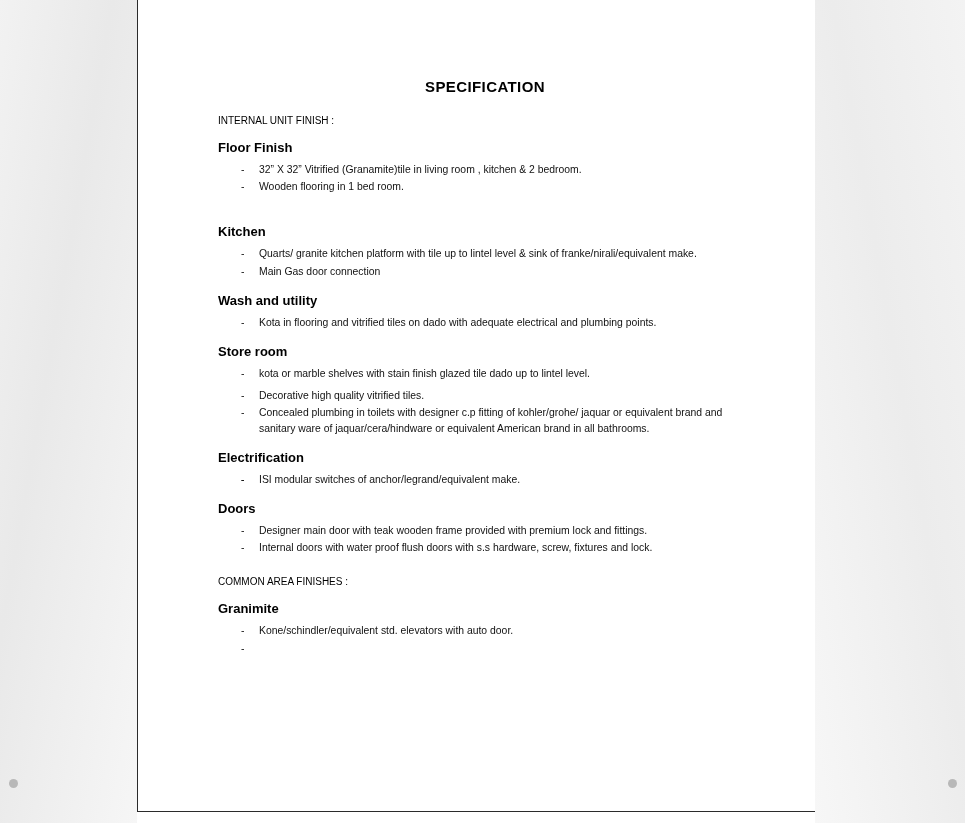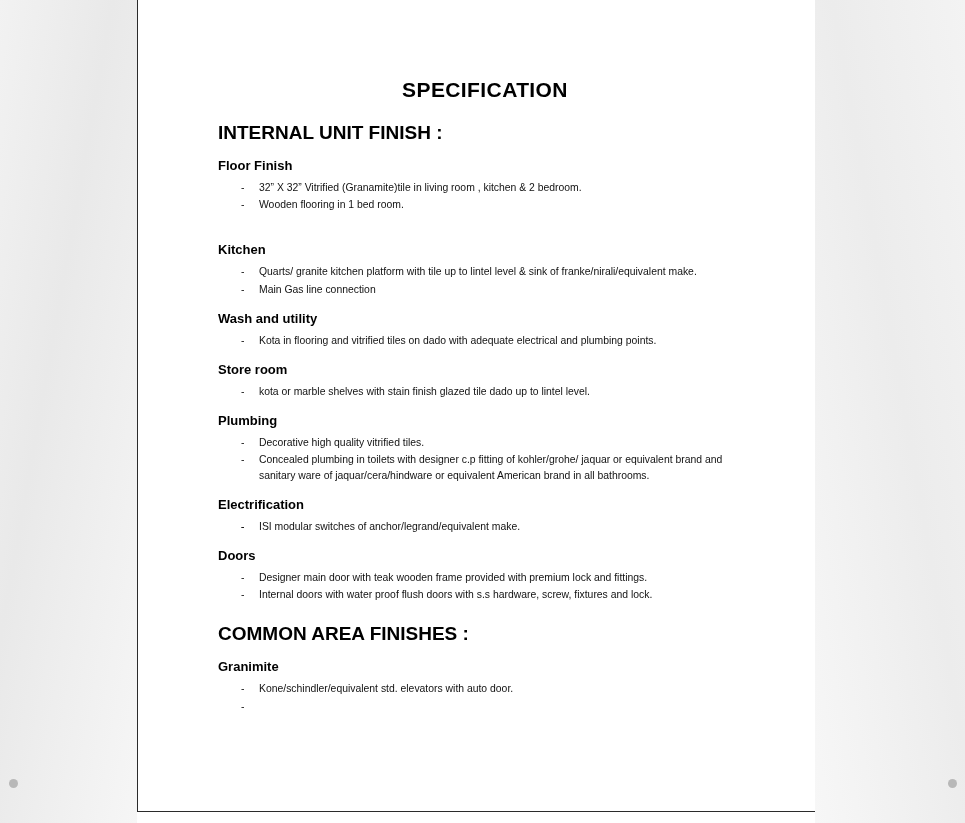--- a/index.html
+++ b/index.html
@@ -55,29 +55,29 @@
   .doc {
     position: absolute;
     left: 0;
     top: 0;
     width: 678px;
     padding: 0;
     color: #111111;
   }
   .doc-title {
     text-align: center;
-    font-size: 21px;
+    font-size: 15px;
     font-weight: bold;
     letter-spacing: 0.4px;
     margin: 78px 0 0 16px;
     color: #000000;
   }
   .section-head {
-    font-size: 19px;
-    font-weight: bold;
+    font-size: 10px;
+    font-weight: normal;
     margin: 20px 0 0 80px;
     color: #000000;
   }
   .section-head.second {
     margin-top: 21px;
   }
   .sub-head {
     font-size: 13px;
     font-weight: bold;
     margin: 14px 0 0 80px;
@@ -124,34 +124,33 @@
       <ul class="bullets">
         <li><span class="dash">-</span><span>32” X 32” Vitrified (Granamite)tile in living room , kitchen &amp; 2 bedroom.</span></li>
         <li><span class="dash">-</span><span>Wooden flooring in 1 bed room.</span></li>
       </ul>
 
       <div class="gap-lg"></div>
 
       <div class="sub-head">Kitchen</div>
       <ul class="bullets">
         <li><span class="dash">-</span><span>Quarts/ granite kitchen platform with tile up to lintel level &amp; sink of franke/nirali/equivalent make.</span></li>
-        <li><span class="dash">-</span><span> Main Gas line connection</span></li>
+        <li><span class="dash">-</span><span> Main Gas door connection</span></li>
       </ul>
 
       <div class="sub-head">Wash and utility</div>
       <ul class="bullets">
         <li><span class="dash">-</span><span>Kota in flooring and vitrified tiles on dado with adequate electrical and plumbing points.</span></li>
       </ul>
 
       <div class="sub-head">Store room</div>
       <ul class="bullets">
         <li><span class="dash">-</span><span> kota or marble shelves with stain finish glazed tile dado up to lintel level.</span></li>
       </ul>
 
-      <div class="sub-head">Plumbing</div>
       <ul class="bullets">
         <li><span class="dash">-</span><span>Decorative high quality vitrified tiles.</span></li>
         <li><span class="dash">-</span><span>Concealed plumbing in toilets with designer c.p fitting of kohler/grohe/ jaquar or equivalent brand and sanitary ware of jaquar/cera/hindware or equivalent American brand in all bathrooms.</span></li>
       </ul>
 
       <div class="sub-head">Electrification</div>
       <ul class="bullets">
         <li><span class="dash">-</span></li>
         <li><span class="dash">-</span><span>ISI modular switches of anchor/legrand/equivalent make.</span></li>
       </ul>

